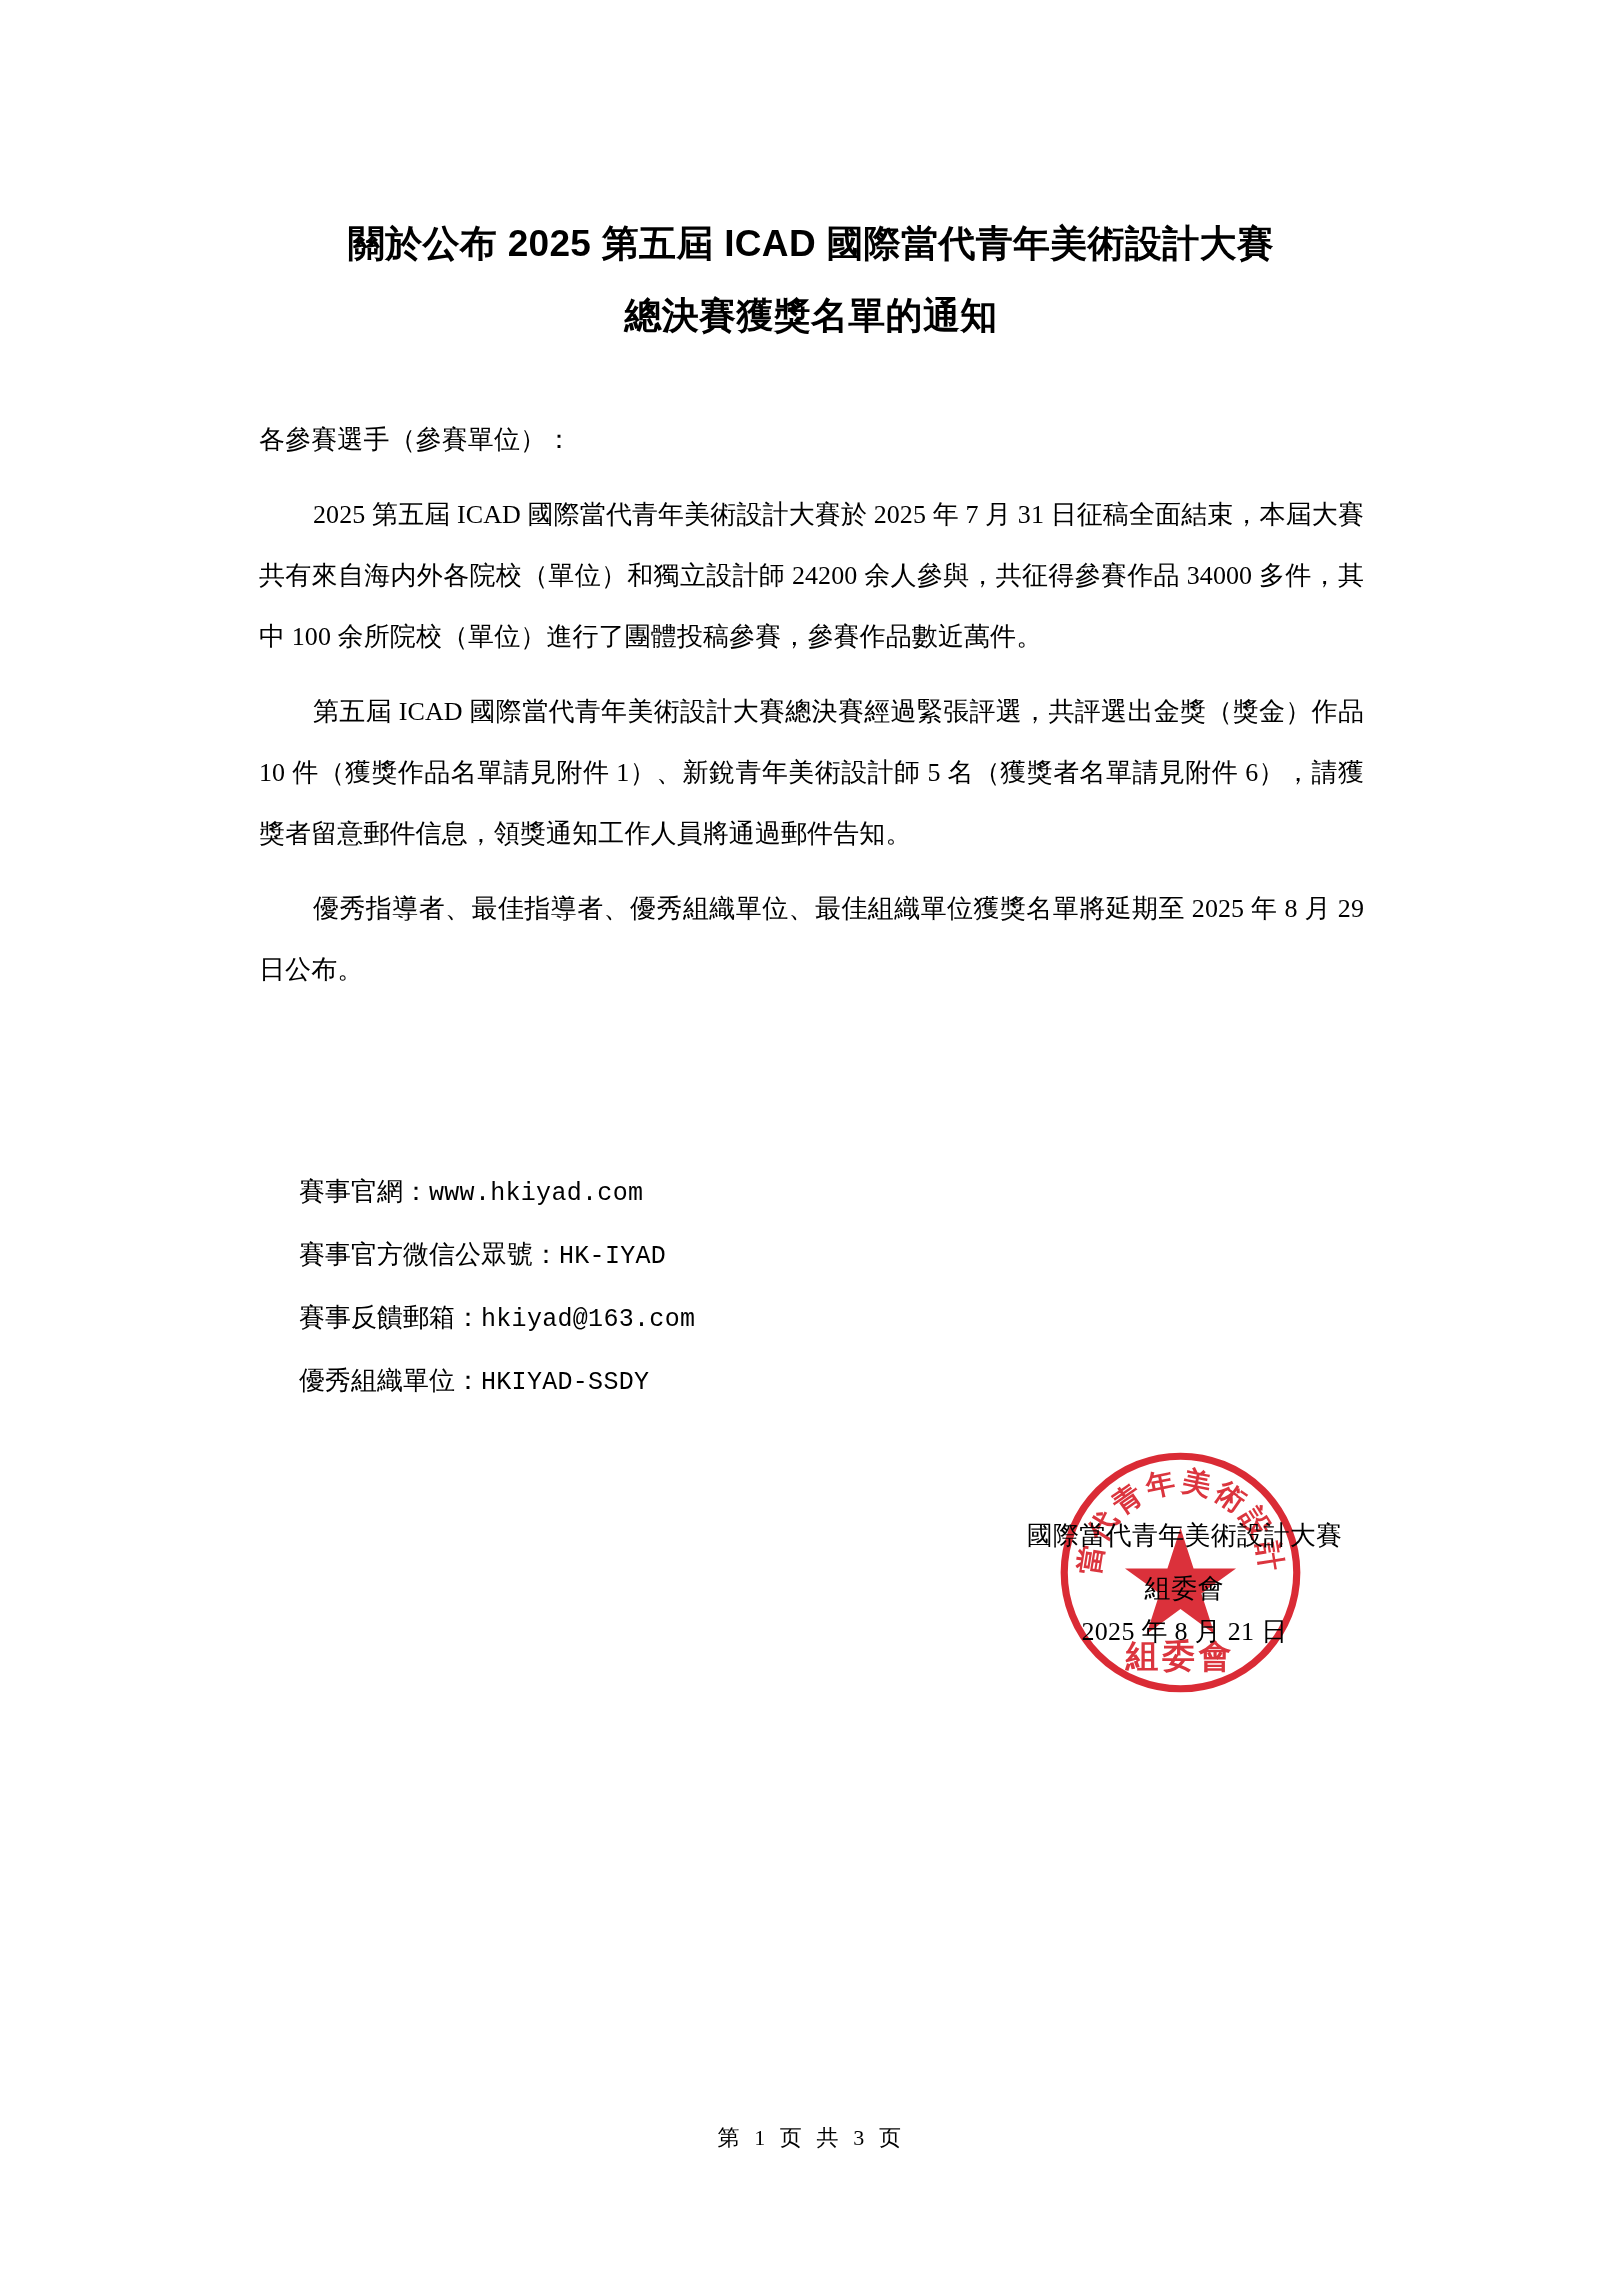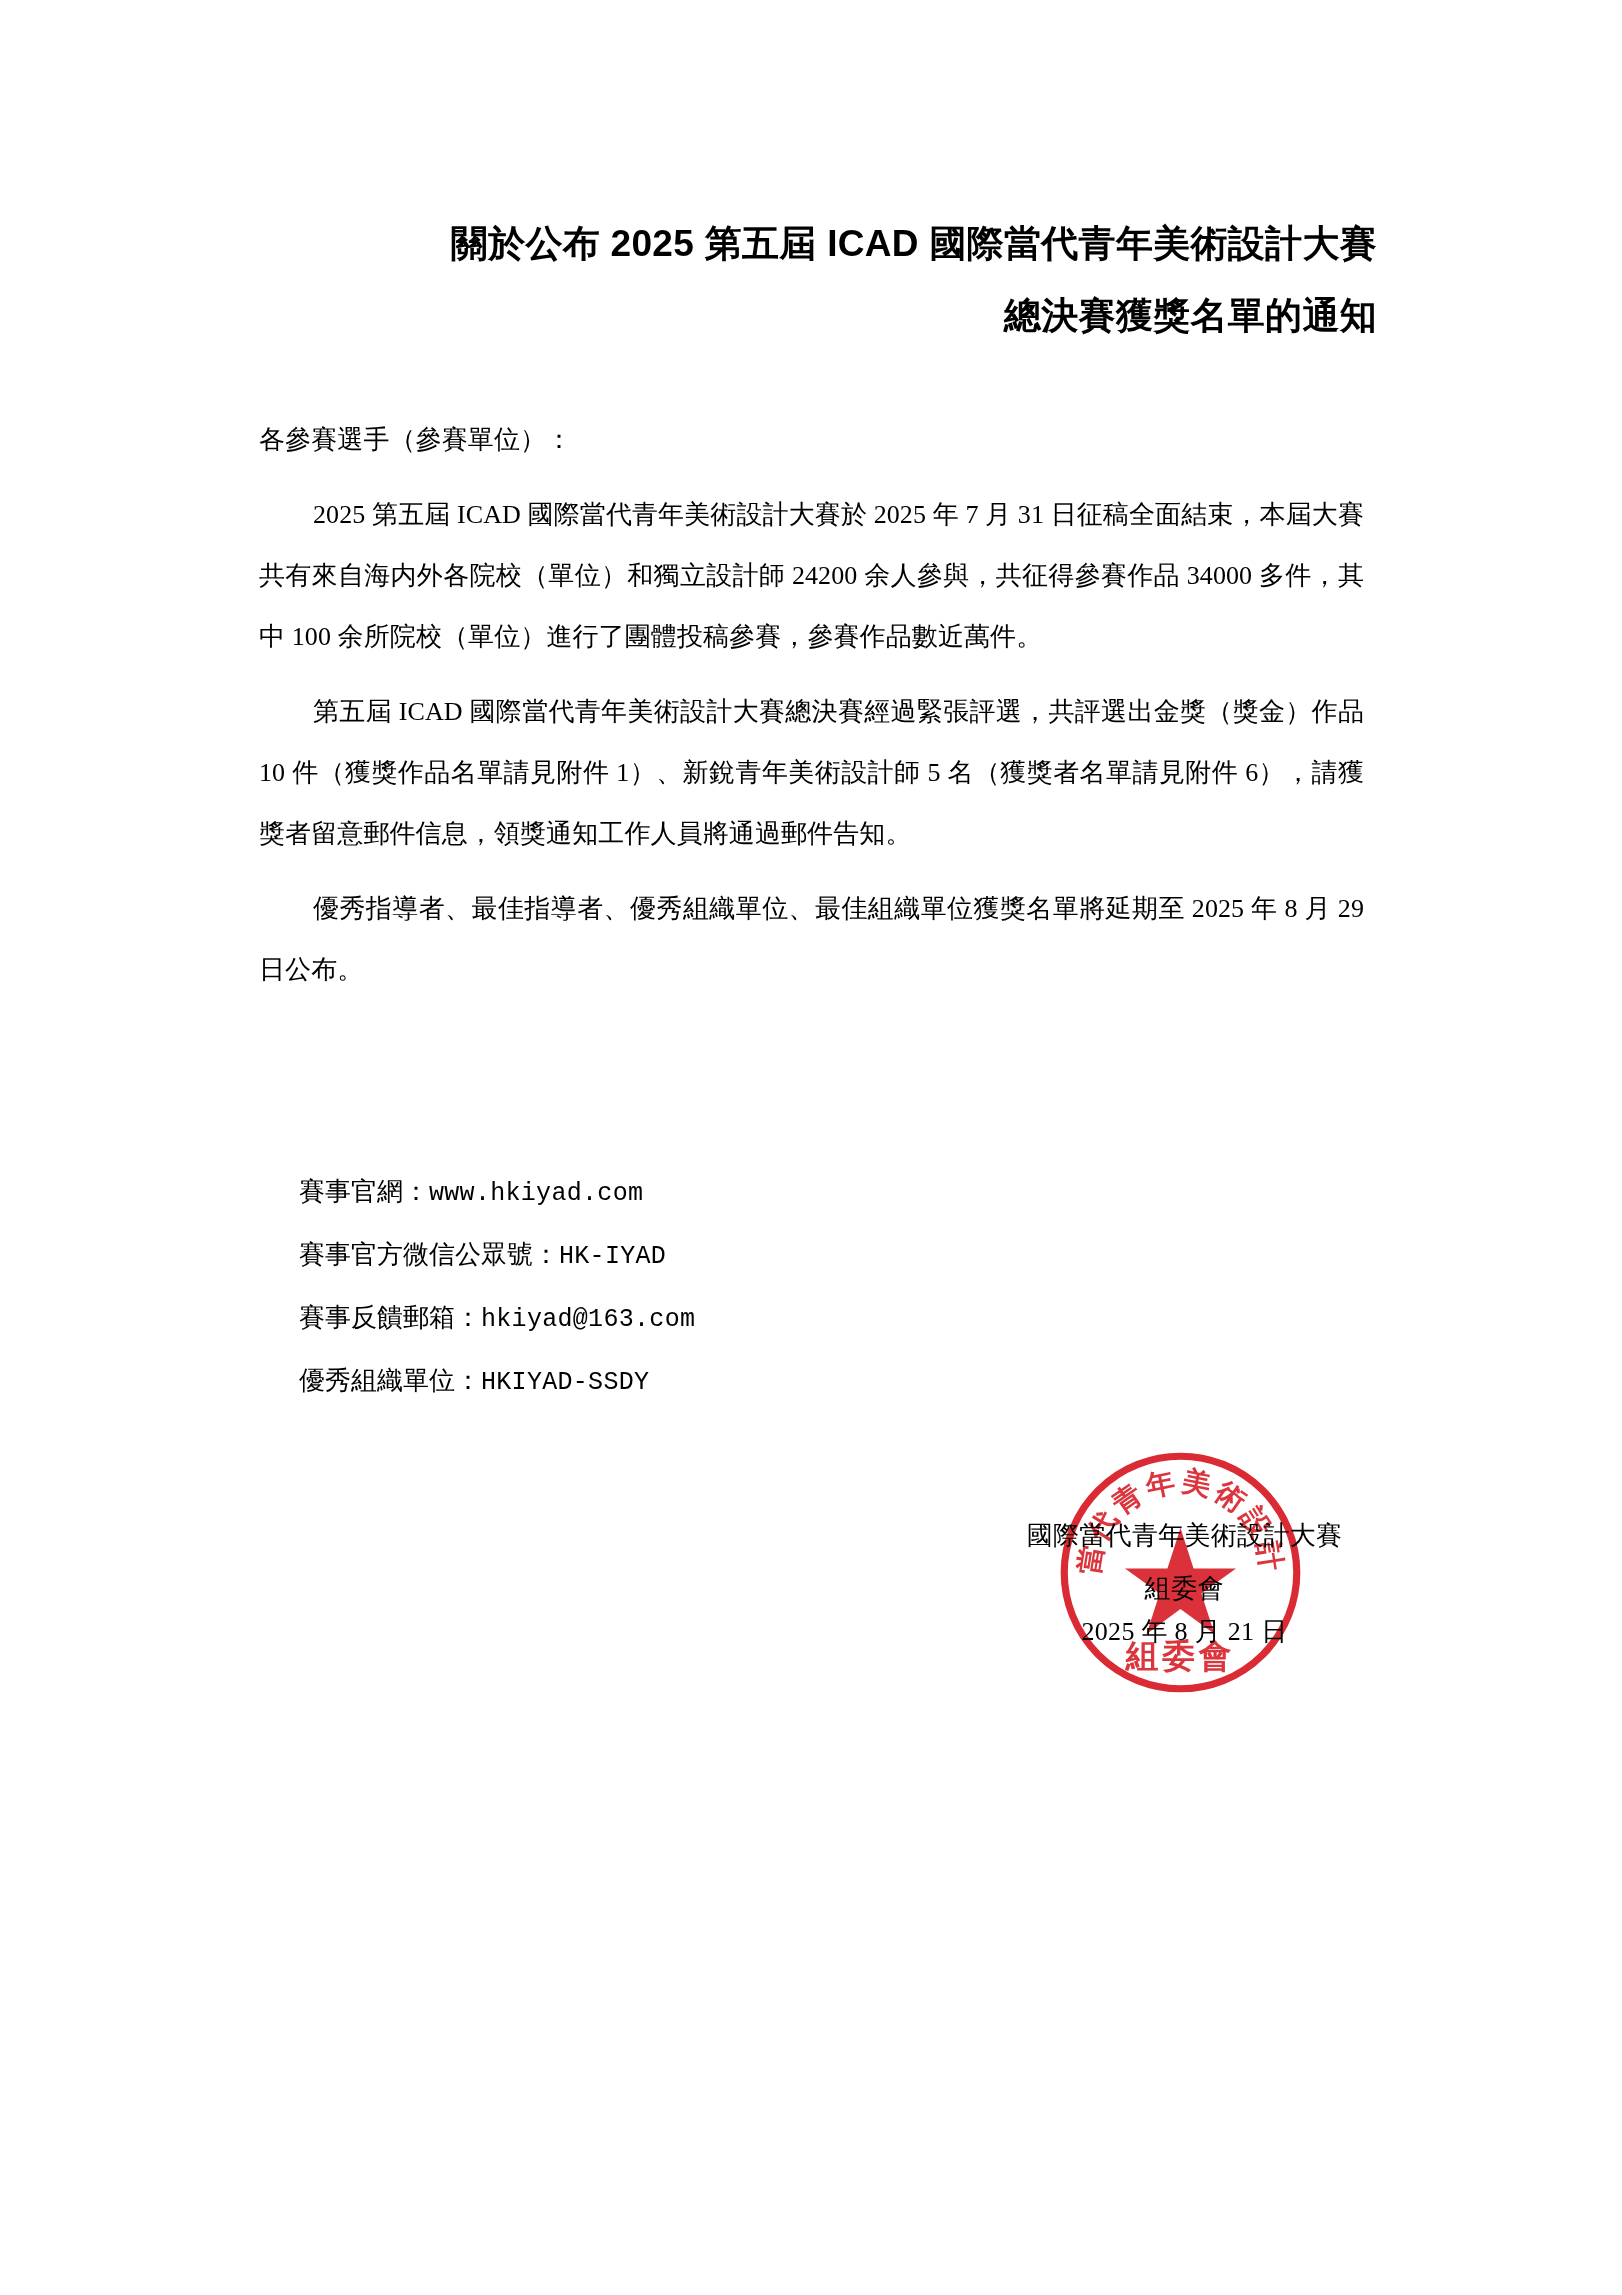--- a/index.html
+++ b/index.html
@@ -24,21 +24,21 @@
     height: 2295px;
     background: #ffffff;
   }
 
   
   .doc-title {
     position: absolute;
     left: 245px;
     top: 208px;
     width: 1132px;
-    text-align: right;
+    text-align: center;
     font-family: "Liberation Sans", "DejaVu Sans", sans-serif;
     font-weight: 700;
     font-size: 37px;
     line-height: 72px;
     letter-spacing: 0.3px;
     white-space: nowrap;
   }
   .doc-title .tline {
     display: block;
   }
@@ -174,15 +174,16 @@
       <text x="186" y="330" text-anchor="middle" font-family="'Liberation Sans','DejaVu Sans',sans-serif" font-size="50" font-weight="700" fill="#d8202a" opacity="0.9" letter-spacing="6">組委會</text>
     </svg>
 
     <div class="sign-lines">
       <div class="sign-line l1">國際當代青年美術設計大賽</div>
       <div class="sign-line l2">組委會</div>
       <div class="sign-line l3">2025 年 8 月 21 日</div>
     </div>
   </div>
 
+  <div class="footer">第 1 页 共 3 页</div>
 
 </div>
 
 
 </body></html>

